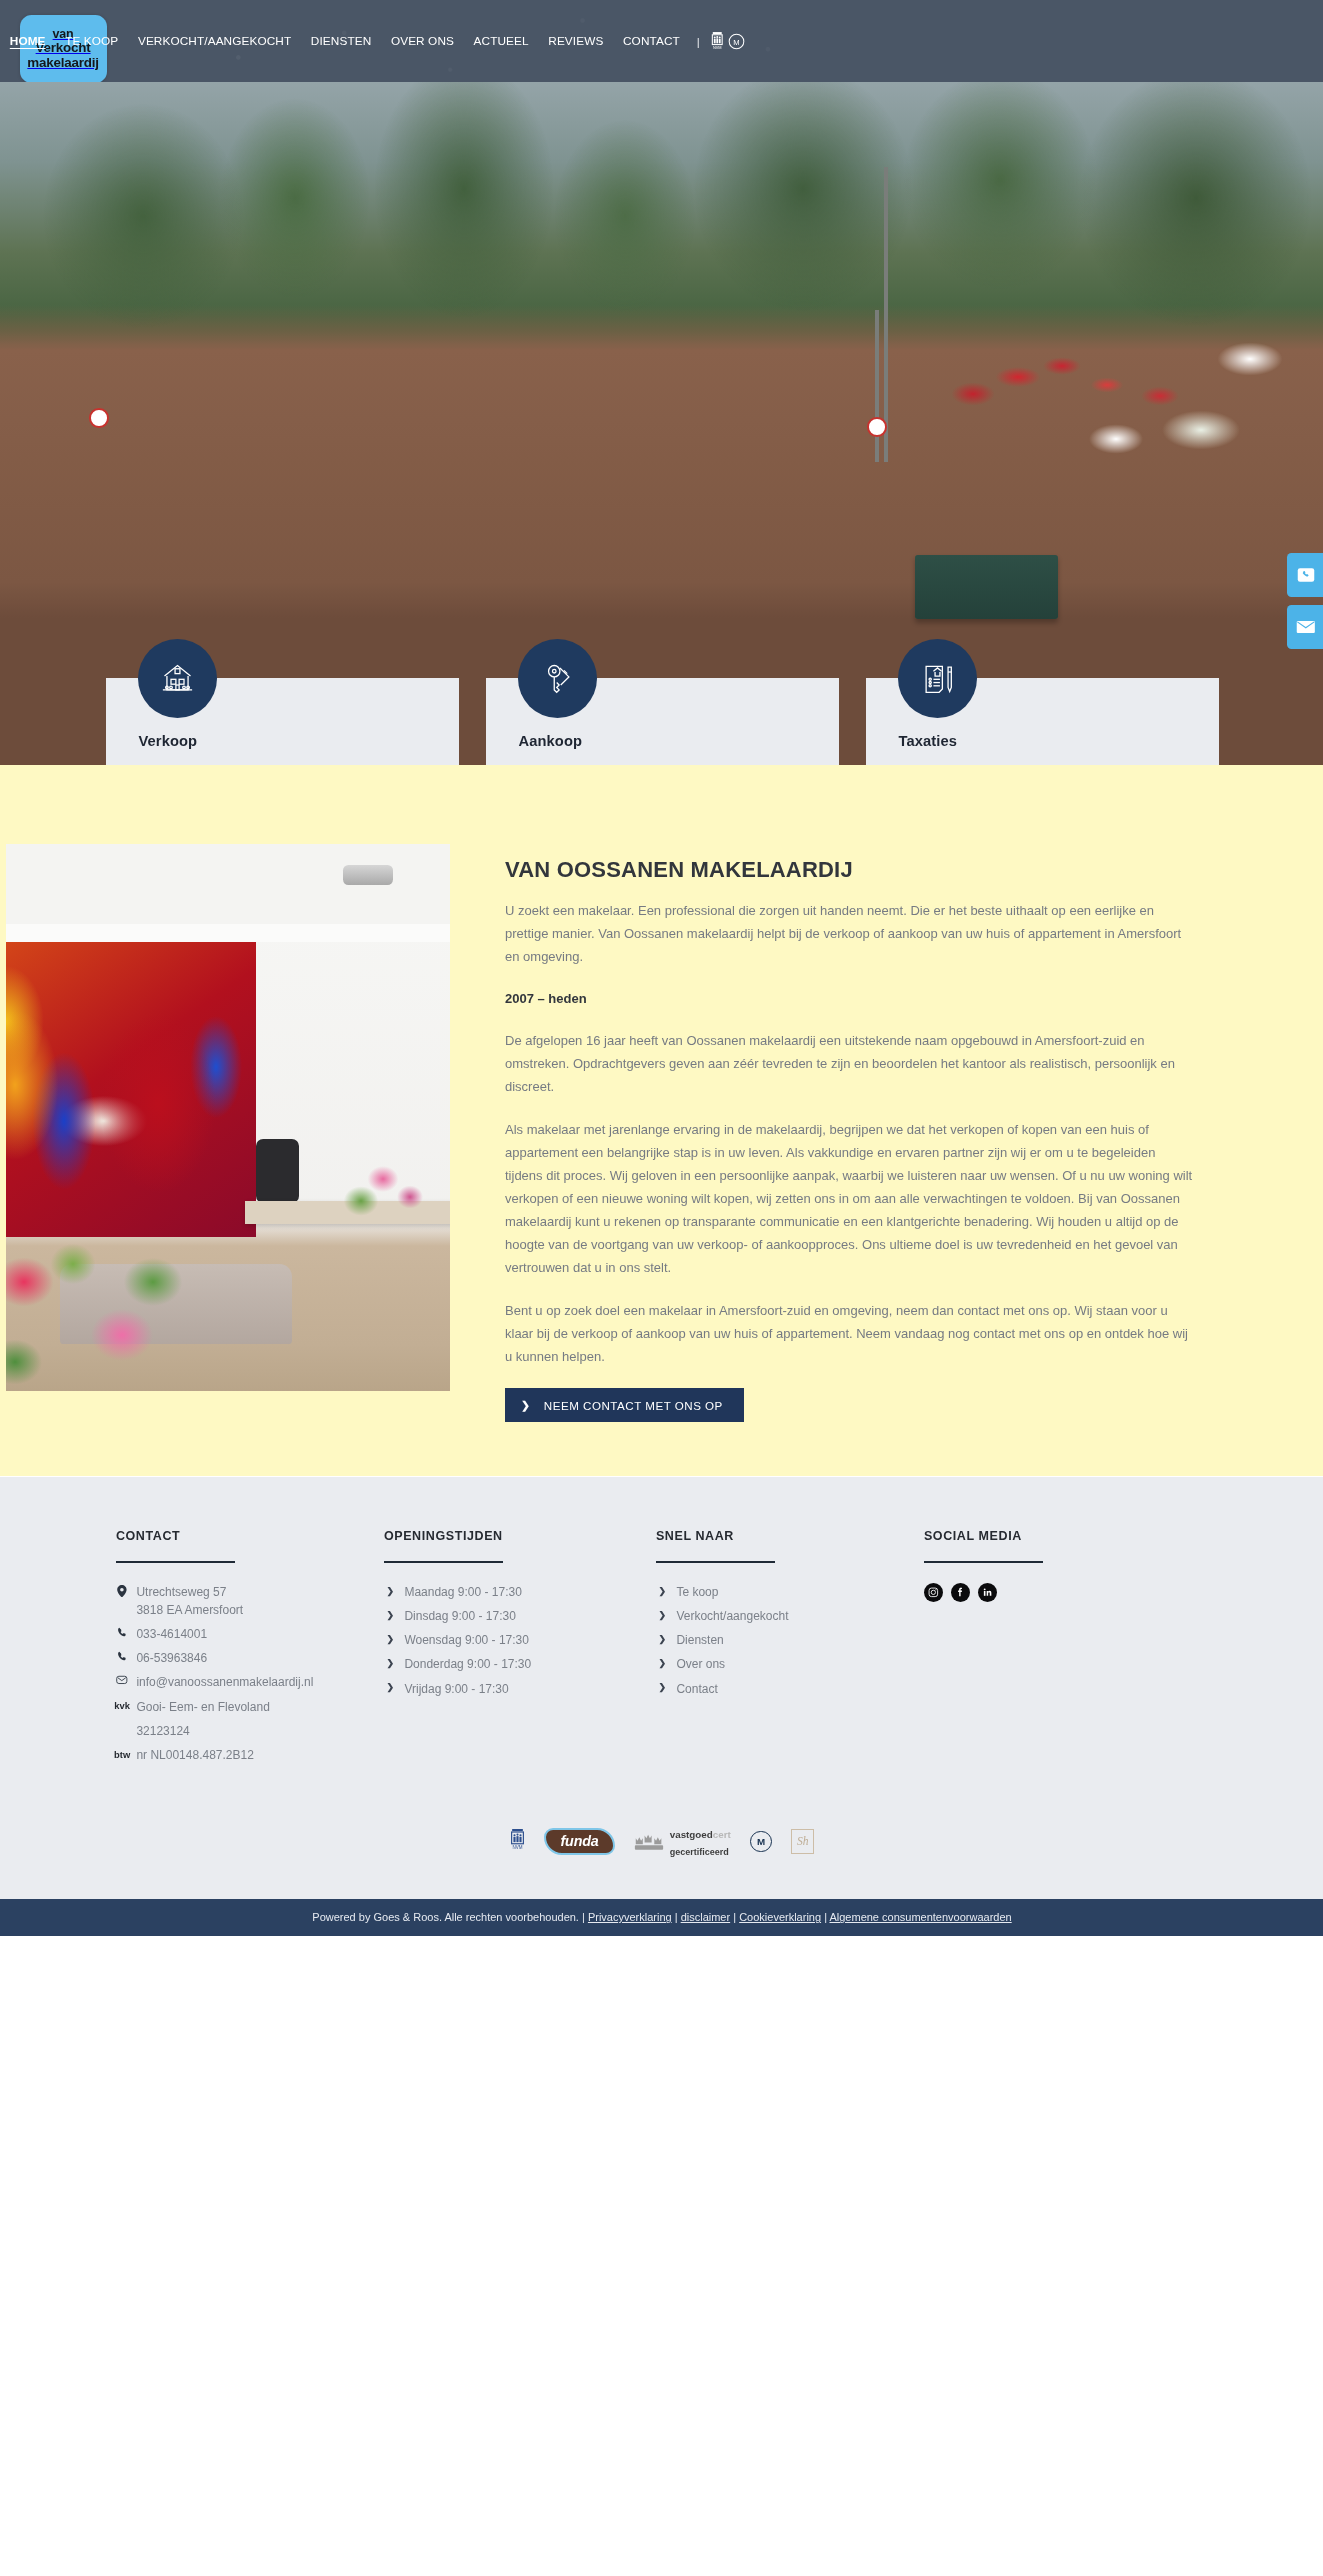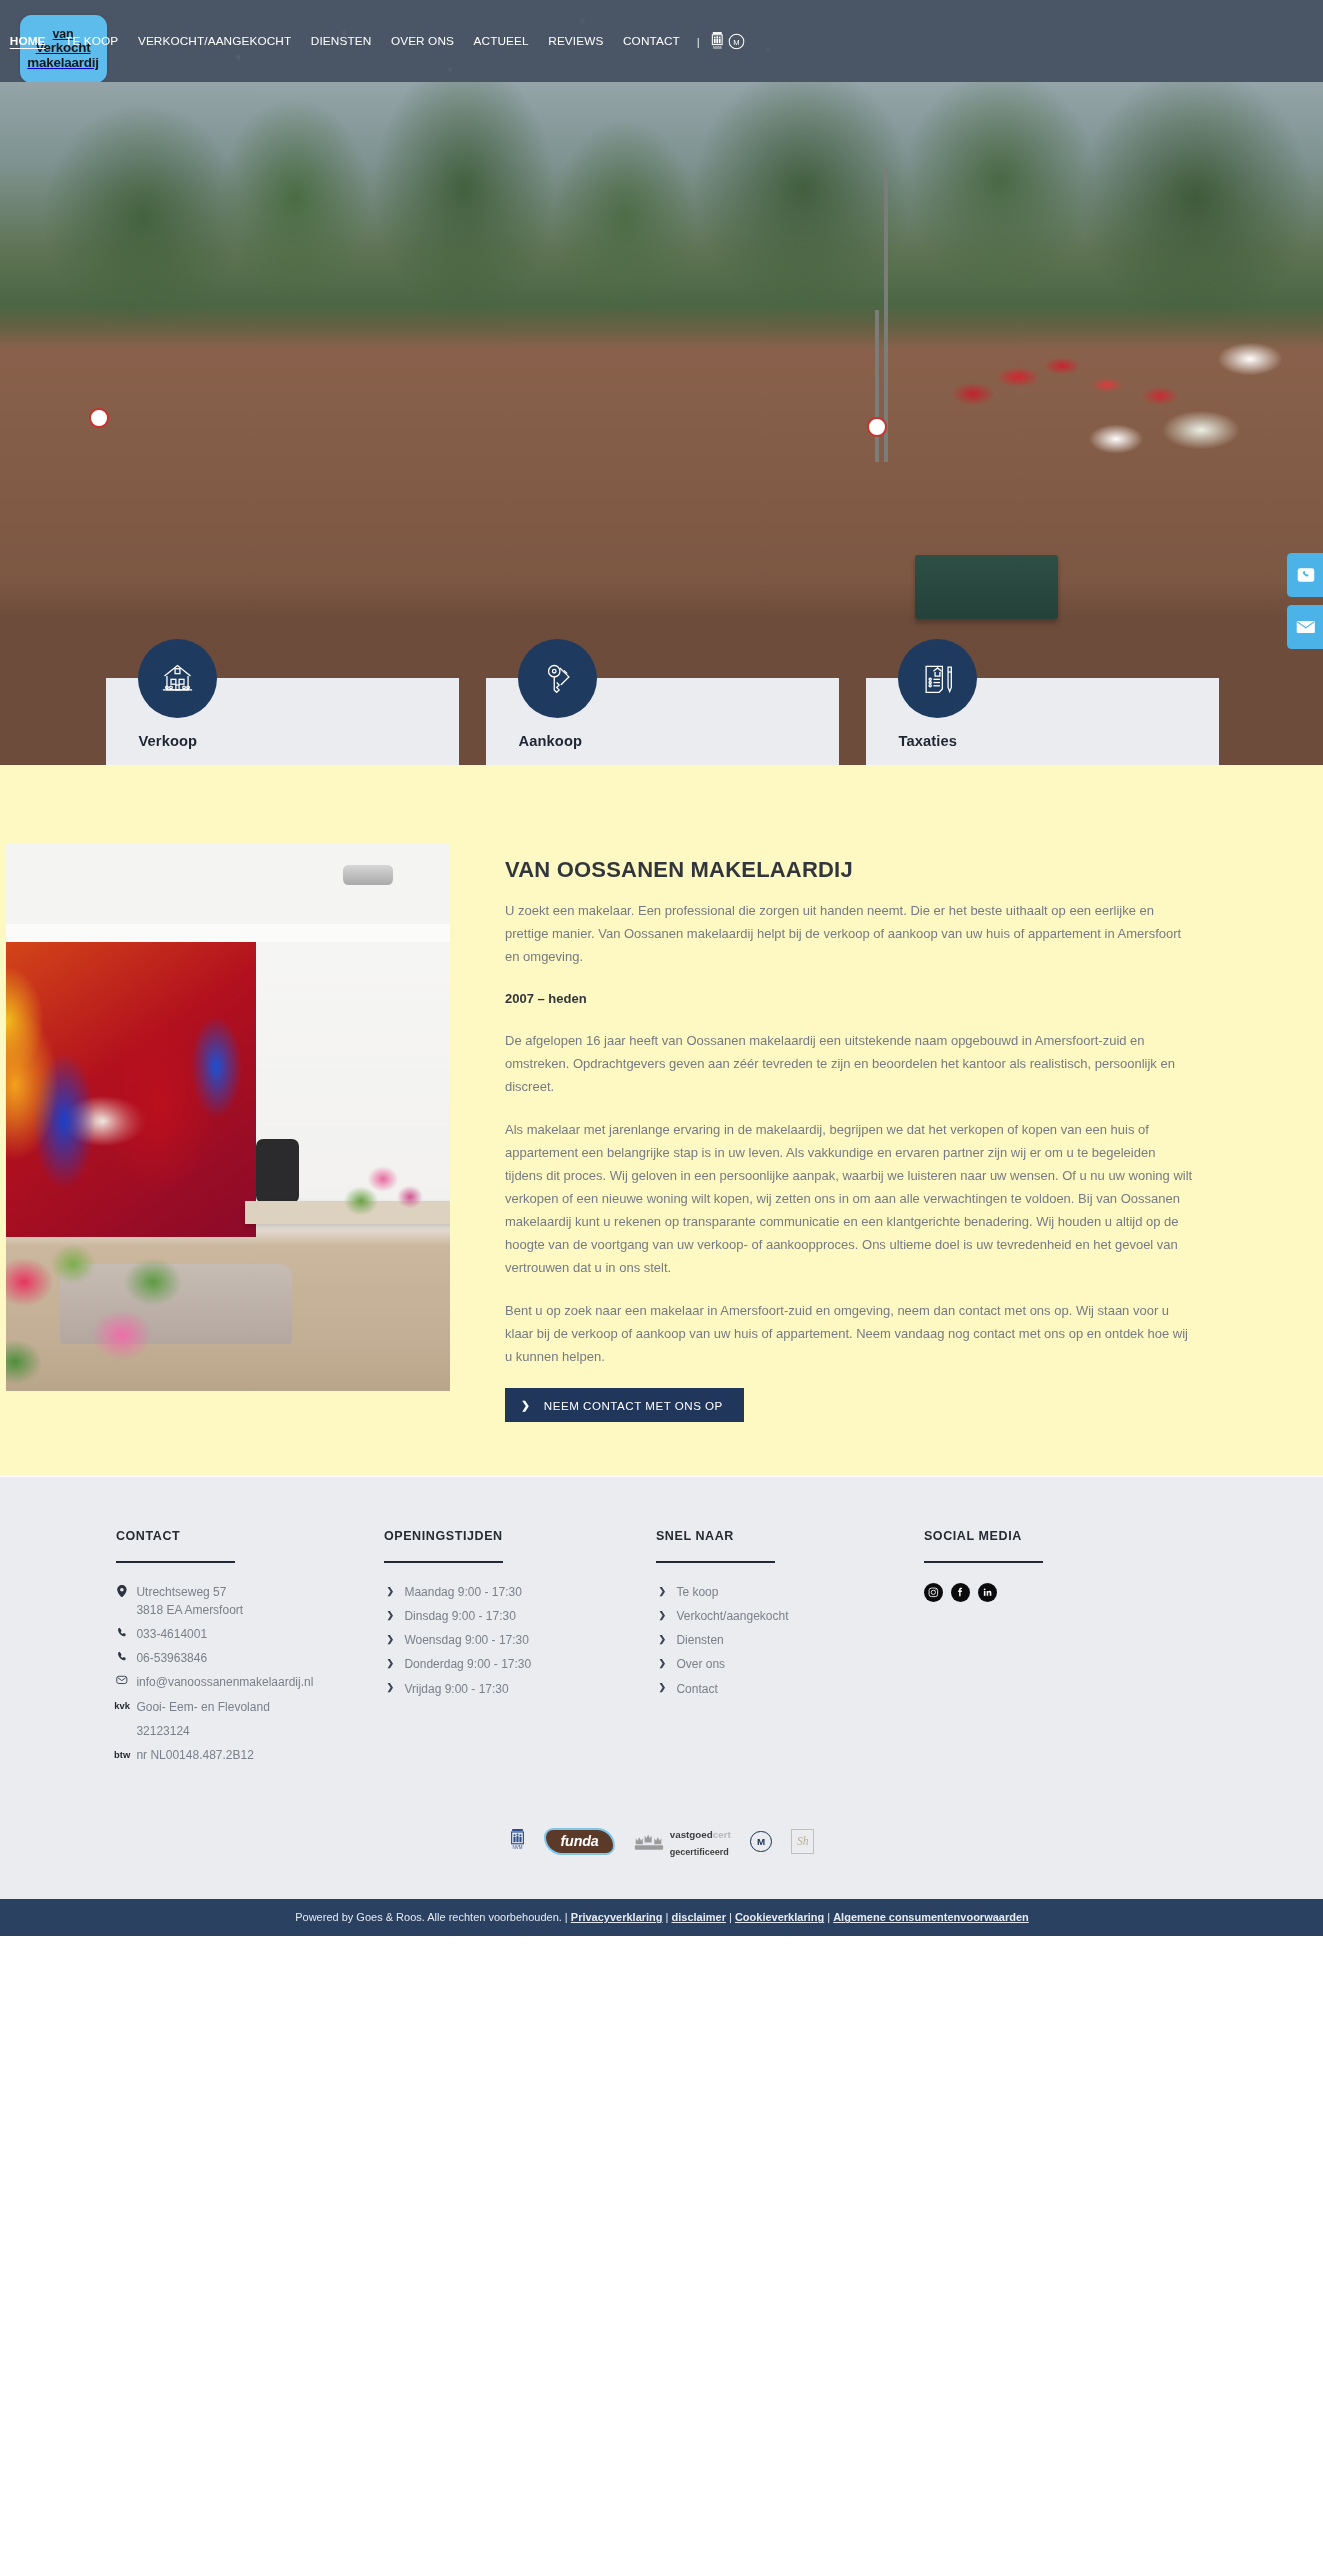--- a/index.html
+++ b/index.html
@@ -436,21 +436,21 @@
   .bottom-bar {
     background: #2b4161;
     width: 1324px;
     padding: 12.5px 0;
     text-align: center;
   }
   .bottom-bar, .bottom-bar * {
     color: #e6eaf1;
     font-size: 11px;
   }
-  .bottom-bar a { color: #e6eaf1; text-decoration: underline; font-weight: bold; }
+  .bottom-bar a { color: #e6eaf1; text-decoration: underline; }
 </style>
 </head>
 <body>
 
 <div class="header">
   <a class="logo-box" href="#">
     <span class="l1">van</span>
     <span class="l2">Verkocht</span>
     <span class="l3">makelaardij</span>
   </a>
@@ -579,21 +579,21 @@
       <div class="sofa"></div>
       <div class="vase-flowers"></div>
       <div class="flowers"></div>
     </div>
     <div class="about-text">
       <h2>VAN OOSSANEN MAKELAARDIJ</h2>
       <p>U zoekt een makelaar. Een professional die zorgen uit handen neemt. Die er het beste uithaalt op een eerlijke en prettige manier. Van Oossanen makelaardij helpt bij de verkoop of aankoop van uw huis of appartement in Amersfoort en omgeving.</p>
       <p class="sub">2007 – heden</p>
       <p>De afgelopen 16 jaar heeft van Oossanen makelaardij een uitstekende naam opgebouwd in Amersfoort-zuid en omstreken. Opdrachtgevers geven aan zéér tevreden te zijn en beoordelen het kantoor als realistisch, persoonlijk en discreet.</p>
       <p>Als makelaar met jarenlange ervaring in de makelaardij, begrijpen we dat het verkopen of kopen van een huis of appartement een belangrijke stap is in uw leven. Als vakkundige en ervaren partner zijn wij er om u te begeleiden tijdens dit proces. Wij geloven in een persoonlijke aanpak, waarbij we luisteren naar uw wensen. Of u nu uw woning wilt verkopen of een nieuwe woning wilt kopen, wij zetten ons in om aan alle verwachtingen te voldoen. Bij van Oossanen makelaardij kunt u rekenen op transparante communicatie en een klantgerichte benadering. Wij houden u altijd op de hoogte van de voortgang van uw verkoop- of aankoopproces. Ons ultieme doel is uw tevredenheid en het gevoel van vertrouwen dat u in ons stelt.</p>
-      <p>Bent u op zoek naar een makelaar in Amersfoort-zuid en omgeving, neem dan contact met ons op. Wij staan voor u klaar bij de verkoop of aankoop van uw huis of appartement. Neem vandaag nog contact met ons op en ontdek hoe wij u kunnen helpen.</p>
+      <p>Bent u op zoek doel een makelaar in Amersfoort-zuid en omgeving, neem dan contact met ons op. Wij staan voor u klaar bij de verkoop of aankoop van uw huis of appartement. Neem vandaag nog contact met ons op en ontdek hoe wij u kunnen helpen.</p>
       <a class="btn" href="#">
         <span class="chev">❯</span>
         <span>NEEM CONTACT MET ONS OP</span>
       </a>
     </div>
   </div>
 </section>
 
 <footer class="footer">
   <div class="footer-inner">

